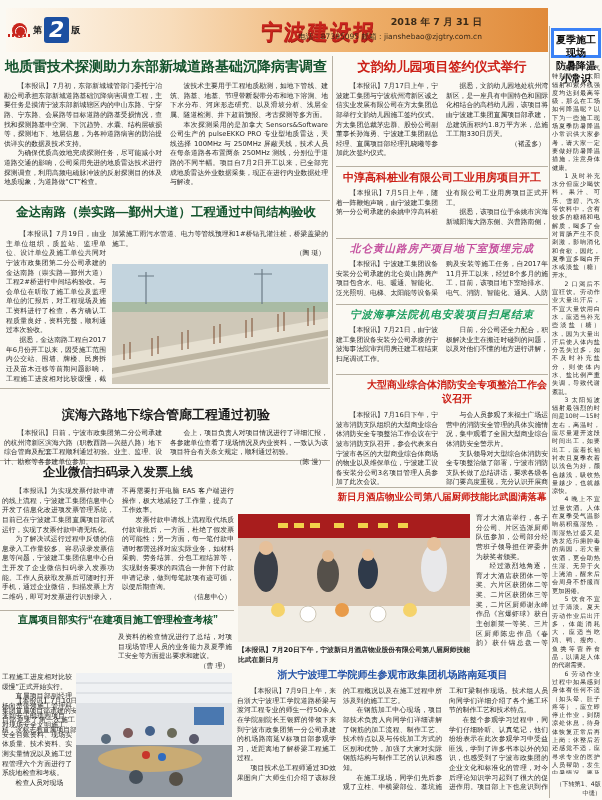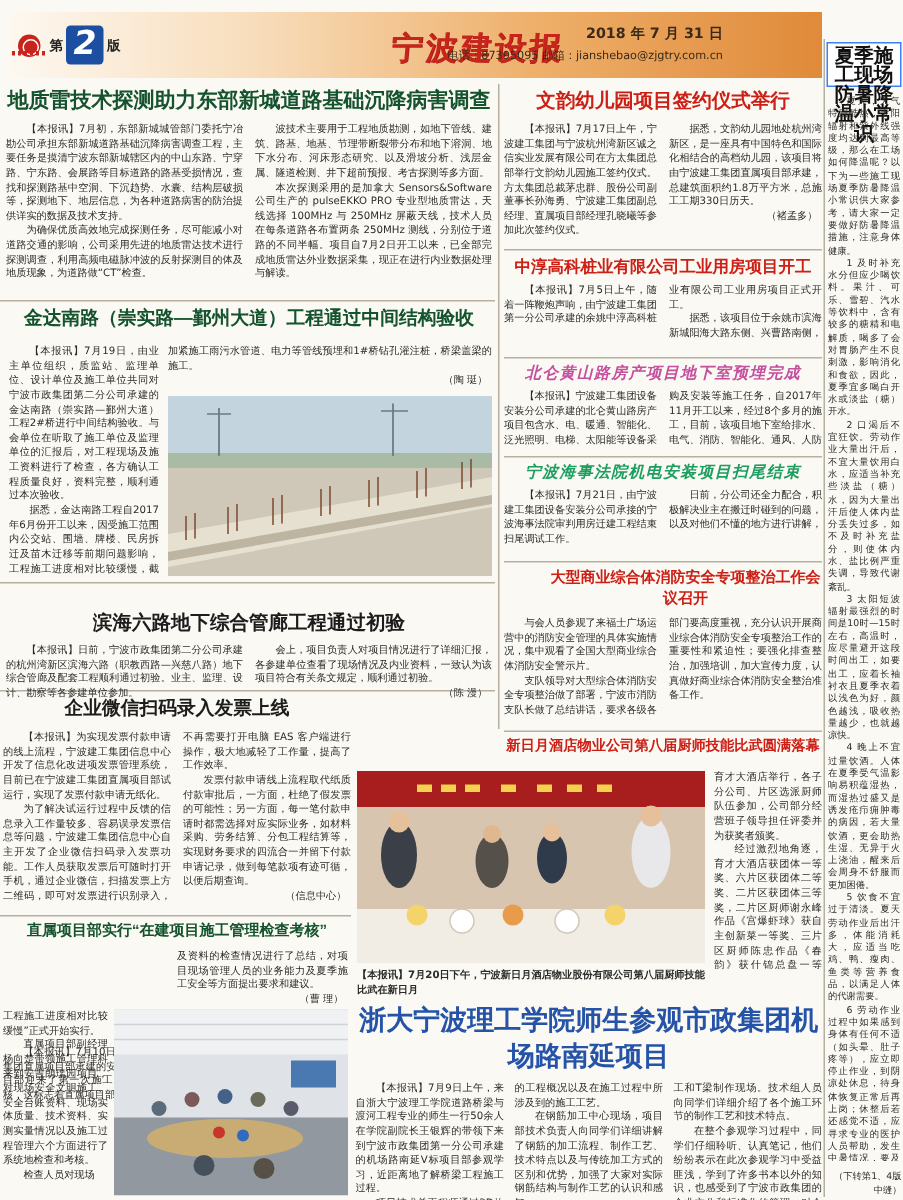--- a/index.html
+++ b/index.html
@@ -22,21 +22,21 @@
   .ednum { display:inline-block; background:#1c4fa1; color:#fff; font-size:22px; font-weight:bold;
     font-style:italic; line-height:26px; padding:0 5px; border-radius:3px; margin:0 2px; }
   .masthead { position:absolute; left:255px; top:10px; color:#c8241c; font-size:21px; font-weight:bold;
     transform:skewX(-5deg); letter-spacing:2px; text-shadow:0.5px 0.5px 0 #a01a14; }
   .hdrright { position:absolute; right:66px; top:8px; text-align:right; color:#3a2a18; }
   .hdrdate { font-size:9.5px; font-weight:bold; }
   .hdrcontact { font-size:7.5px; margin-top:3px; }
 
   
   .sbtitle { left:551px; top:28px; width:50px; height:30px; background:#fff;
-    border:1px solid #3b82f6; text-align:center; font-weight:bold; font-size:13px;
+    border:3px solid #3b82f6; text-align:center; font-weight:bold; font-size:10px;
     line-height:13px; padding-top:2px; color:#111; }
   .sbbody { left:552px; top:64px; width:48px; height:710px; overflow:hidden;
     font-size:6.2px; line-height:1.34; color:#2b2b2b; text-align:justify; }
   .sbcont { left:551px; top:780px; width:50px; font-size:6.2px; color:#2b2b2b;
     background:#fbf9f3; text-align:right; }
 
   
   .hr { position:absolute; height:1px; background:#b7b0a2; }
   .vr { position:absolute; width:1px; background:#b7b0a2; }
 
@@ -244,20 +244,21 @@
     <div class="bodytxt cols2" style="margin-top:4px;height:42px;">
       <p class="p">【本报讯】7月21日，由宁波建工集团设备安装分公司承接的宁波海事法院审判用房迁建工程结束扫尾调试工作。</p>
       <p class="p">日前，分公司还全力配合，积极解决业主在搬迁时碰到的问题，以及对他们不懂的地方进行讲解，获得了海事法院院长等领导的一致好评。</p>
 
     </div>
   </section>
 
   <section class="abs" style="left:336px;top:378px;width:212px;height:106px;">
     <h2 class="hl c-red" style="font-size:10px;margin-left:30px;">大型商业综合体消防安全专项整治工作会议召开</h2>
     <div class="bodytxt cols2" style="margin-top:5px;height:84px;">
+      <p class="p">【本报讯】7月16日下午，宁波市消防支队组织的大型商业综合体消防安全专项整治工作会议在宁波市消防支队召开，参会代表来自宁波市各区的大型商业综合体商场的物业以及维保单位，宁波建工设备安装分公司3名项目管理人员参加了此次会议。</p>
       <p class="p">与会人员参观了来福士广场运营中的消防安全管理的具体实施情况，集中观看了全国大型商业综合体消防安全警示片。</p>
       <p class="p">支队领导对大型综合体消防安全专项整治做了部署，宁波市消防支队长做了总结讲话，要求各级各部门要高度重视，充分认识开展商业综合体消防安全专项整治工作的重要性和紧迫性；要强化排查整治，加强培训，加大宣传力度，认真做好商业综合体消防安全整治准备工作。</p>
 
     </div>
   </section>
 
   <h2 class="abs hl c-red" style="left:336px;top:491px;width:212px;font-size:9.5px;">新日月酒店物业公司第八届厨师技能比武圆满落幕</h2>
   <div class="abs photo" style="left:238px;top:514px;width:232px;height:128px;">
     <svg viewBox="0 0 232 128" preserveAspectRatio="none">
       <rect width="232" height="128" fill="#d8c5b0"></rect>
@@ -288,21 +289,21 @@
     </svg>
   </div>
   <div class="abs bodytxt" style="left:476px;top:514px;width:72px;height:132px;">
     <p>育才大酒店举行，各子分公司、片区选派厨师队伍参加，公司部分经营班子领导担任评委并为获奖者颁奖。</p>
     <p class="p">经过激烈地角逐，育才大酒店获团体一等奖、六片区获团体二等奖、二片区获团体三等奖，二片区厨师谢永峰作品《宫爆虾球》获自主创新菜一等奖、三片区厨师陈忠作品《春韵》获什锦总盘一等奖。</p>
 
   </div>
   <div class="abs bodytxt" style="left:238px;top:646px;width:232px;height:20px;font-weight:bold;">【本报讯】7月20日下午，宁波新日月酒店物业股份有限公司第八届厨师技能比武在新日月</div>
 
   <section class="abs" style="left:237px;top:668px;width:311px;height:130px;">
-    <h2 class="hl c-blue" style="font-size:18px;">浙大宁波理工学院师生参观市政集团机场路南延项目</h2>
+    <h2 class="hl c-blue" style="font-size:10px;">浙大宁波理工学院师生参观市政集团机场路南延项目</h2>
     <div class="bodytxt cols3" style="margin-top:5px;height:108px;">
       <p class="p">【本报讯】7月9日上午，来自浙大宁波理工学院道路桥梁与渡河工程专业的师生一行50余人在学院副院长王银辉的带领下来到宁波市政集团第一分公司承建的机场路南延V标项目部参观学习，近距离地了解桥梁工程施工过程。</p>
       <p class="p">项目技术总工程师通过3D效果图向广大师生们介绍了该标段的工程概况以及在施工过程中所涉及到的施工工艺。</p>
       <p class="p">在钢筋加工中心现场，项目部技术负责人向同学们详细讲解了钢筋的加工流程、制作工艺、技术特点以及与传统加工方式的区别和优势，加强了大家对实际钢筋结构与制作工艺的认识和感知。</p>
       <p class="p">在施工现场，同学们先后参观了立柱、中横梁部位、基坑施工和T梁制作现场。技术组人员向同学们详细介绍了各个施工环节的制作工艺和技术特点。</p>
       <p class="p">在整个参观学习过程中，同学们仔细聆听、认真笔记，他们纷纷表示在此次参观学习中受益匪浅，学到了许多书本以外的知识，也感受到了宁波市政集团的企业文化和标准化的管理，对今后理论知识学习起到了很大的促进作用。项目部上下也意识到作为一名建设者，不仅要争当城建先锋，推动宁波城市基础设施建设的发展，更要肩负起促进产学结合，加强校企合作，共育人才、践行企业的社会责任。</p>
 
     </div>
   </section>
 

